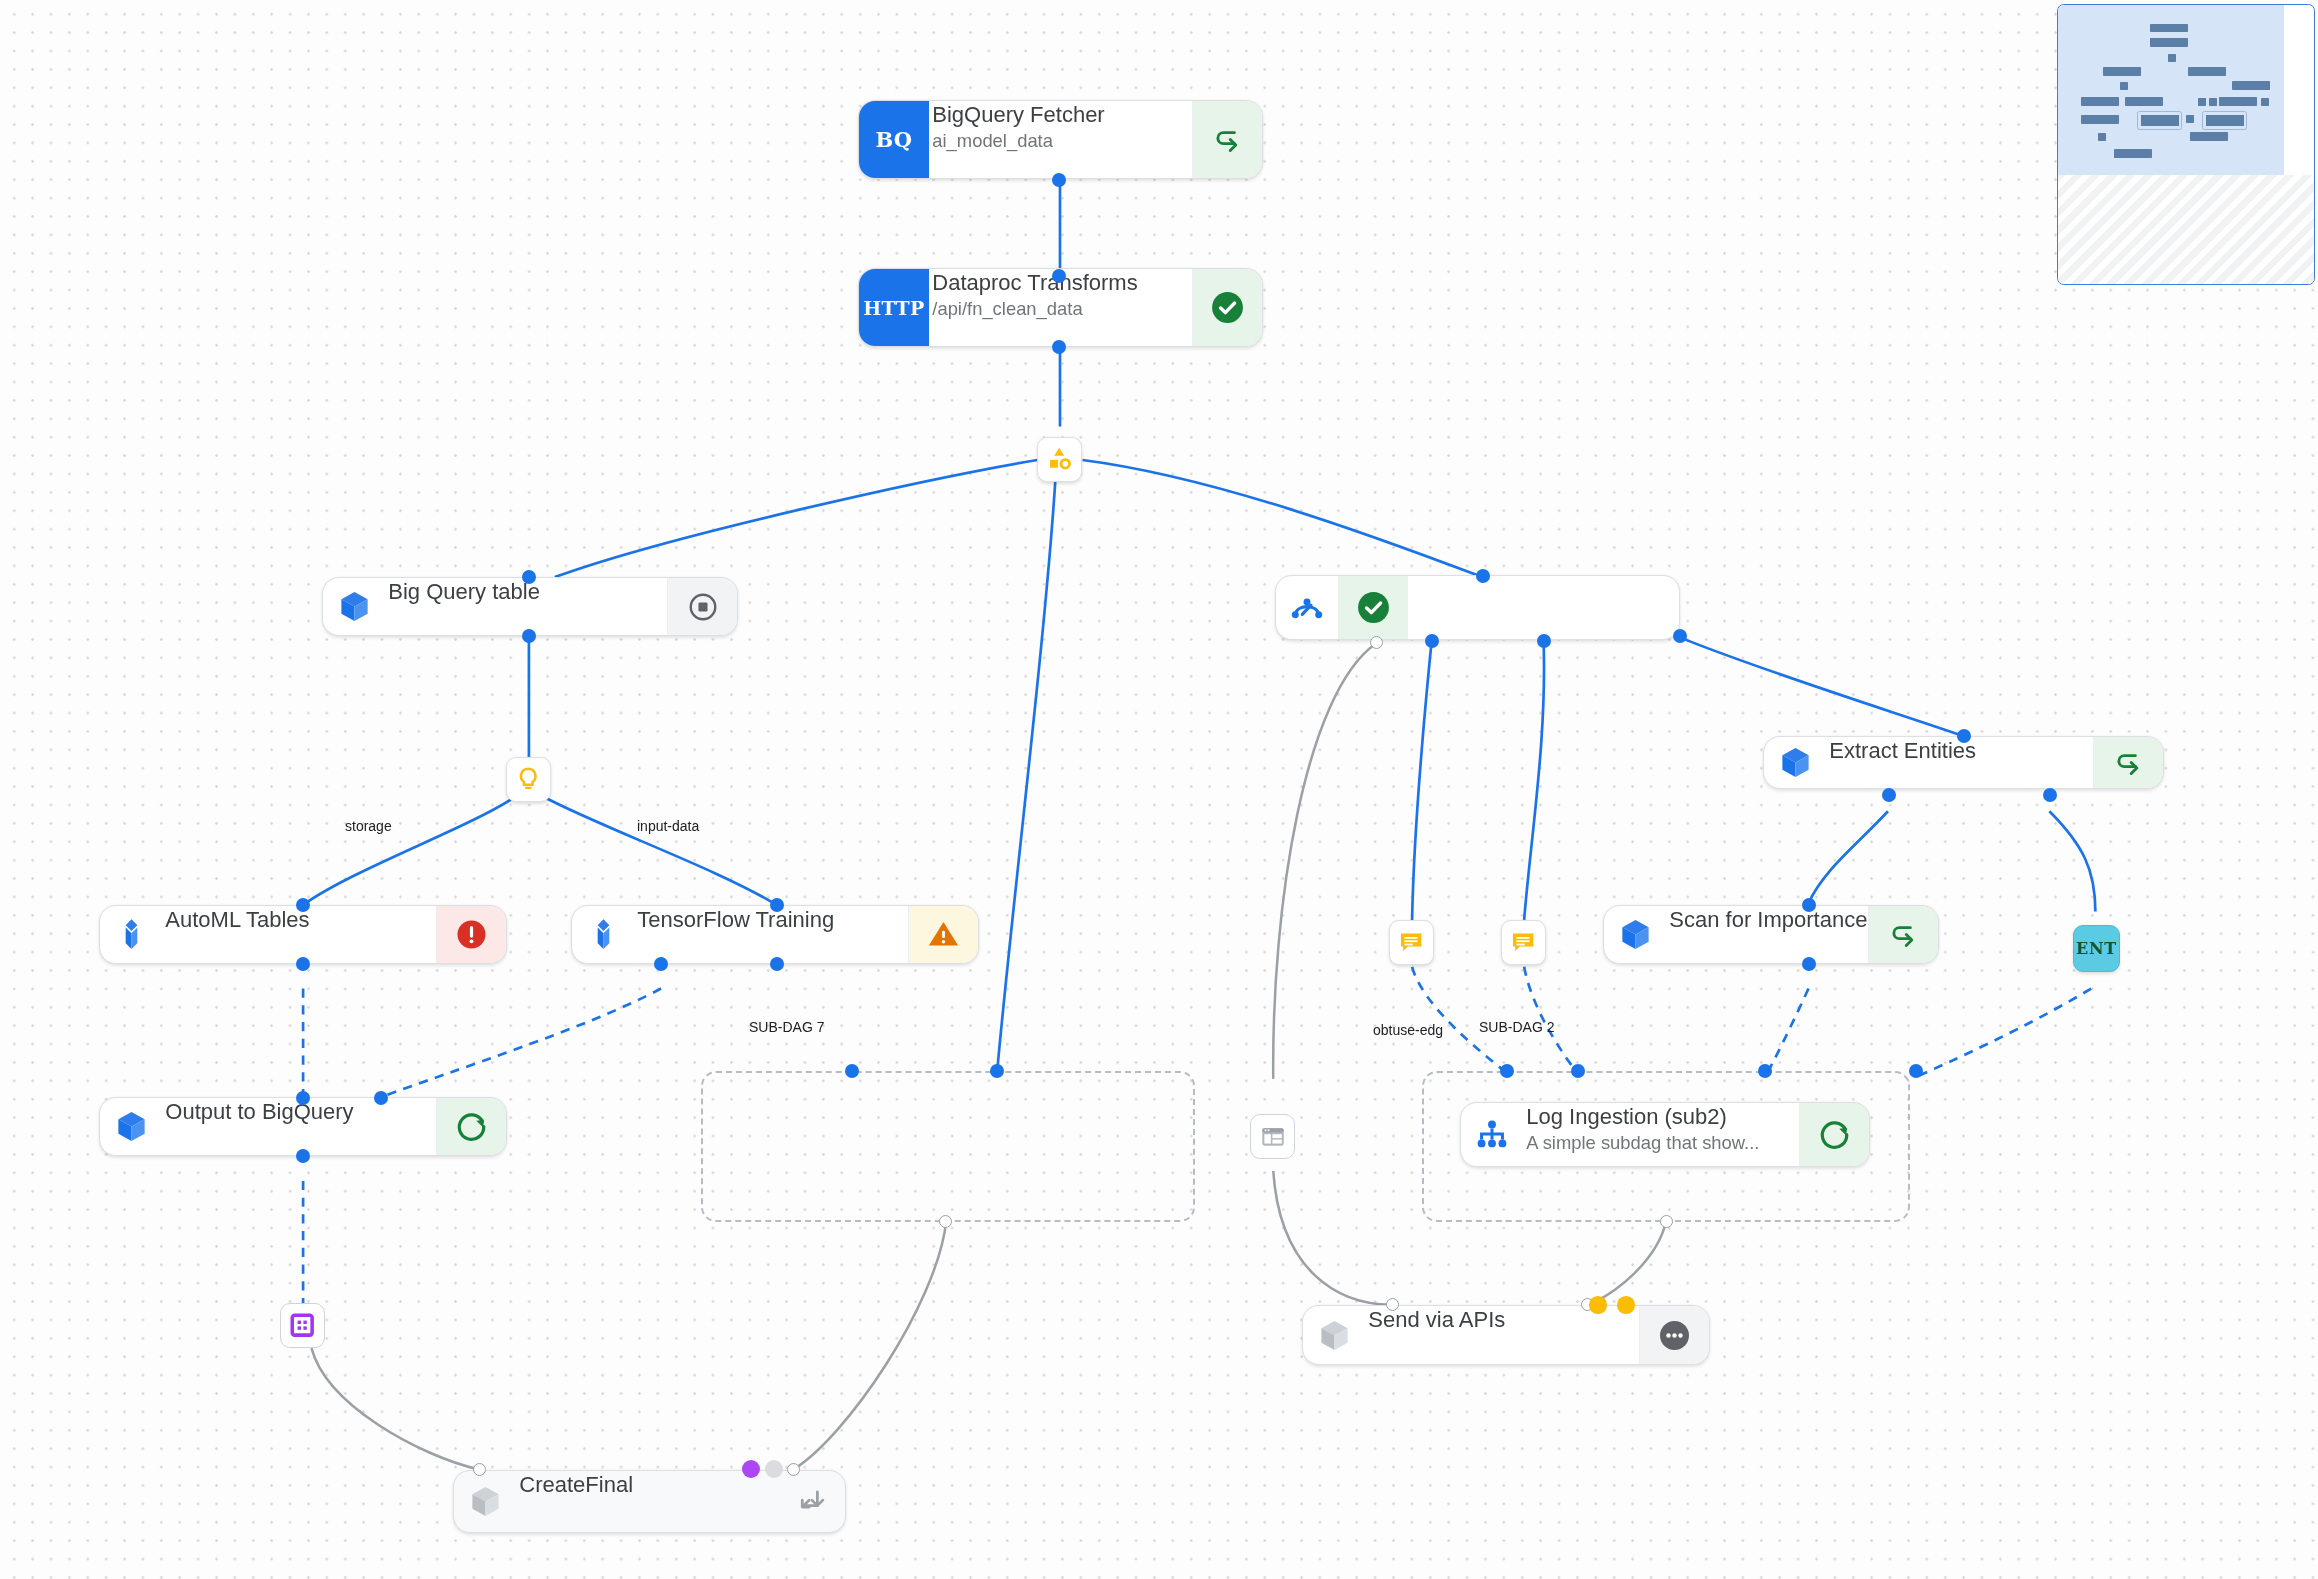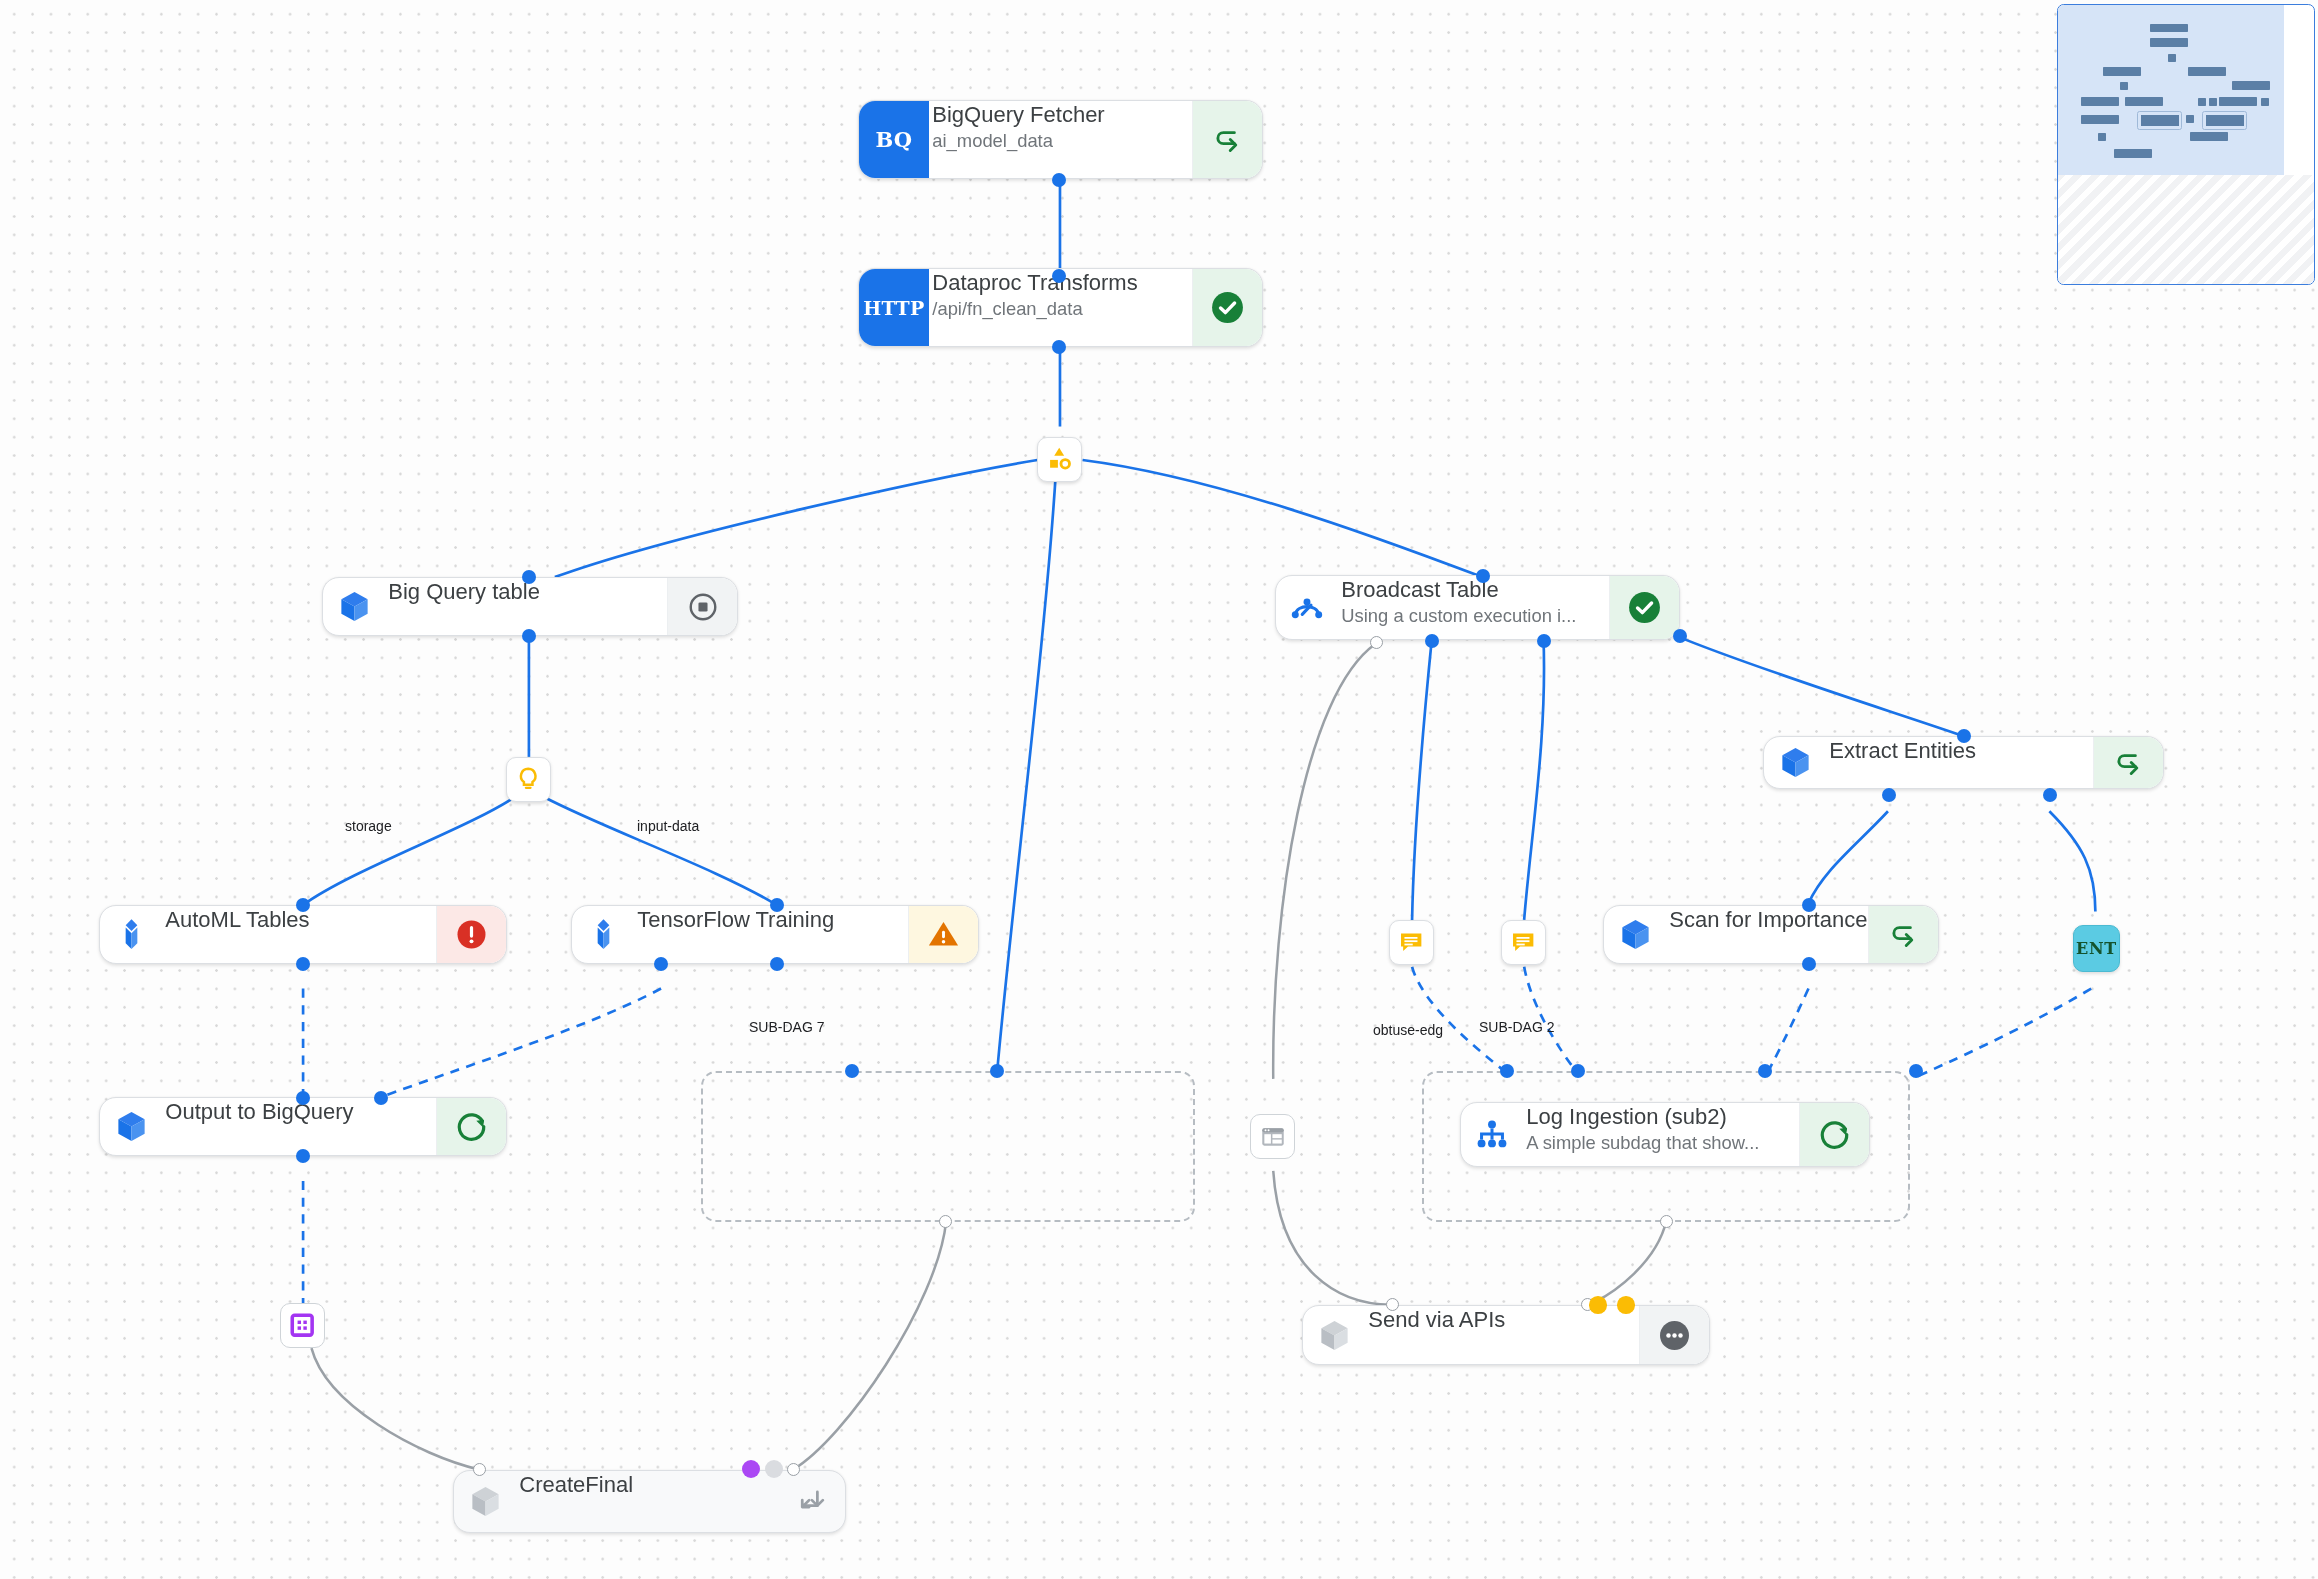--- a/index.html
+++ b/index.html
@@ -244,24 +244,20 @@
   <div class="node" style="left:1275px;top:575px;width:405px;height:65px;">
     <div class="ico">
       <svg width="38" height="38" viewBox="0 0 24 24">
         <path d="M4.5 16 C6 9.5 18 9.5 19.5 16" fill="none" stroke="#1a73e8" stroke-width="2"></path>
         <path d="M9 16 L14.5 10.2" stroke="#1a73e8" stroke-width="2" stroke-linecap="round"></path>
         <circle cx="12" cy="8.2" r="2.2" fill="#1a73e8"></circle>
         <circle cx="4.6" cy="16.3" r="2.2" fill="#1a73e8"></circle>
         <circle cx="19.4" cy="16.3" r="2.2" fill="#1a73e8"></circle>
       </svg>
     </div>
-    <div class="body">
-      <div class="title">Broadcast Table</div>
-      <div class="subtitle">Using a custom execution i...</div>
-    </div>
     <div class="badge green">
       <svg width="37" height="37" viewBox="0 0 24 24">
         <circle cx="12" cy="12" r="10" fill="#188038"></circle>
         <path d="M7.5 12.3 L10.6 15.3 L16.6 9.1" fill="none" stroke="#fff" stroke-width="2.2" stroke-linecap="round" stroke-linejoin="round"></path>
       </svg>
     </div>
   </div>
 
   <div class="node" style="left:1763px;top:736px;width:401px;height:53px;">
     <div class="ico">

